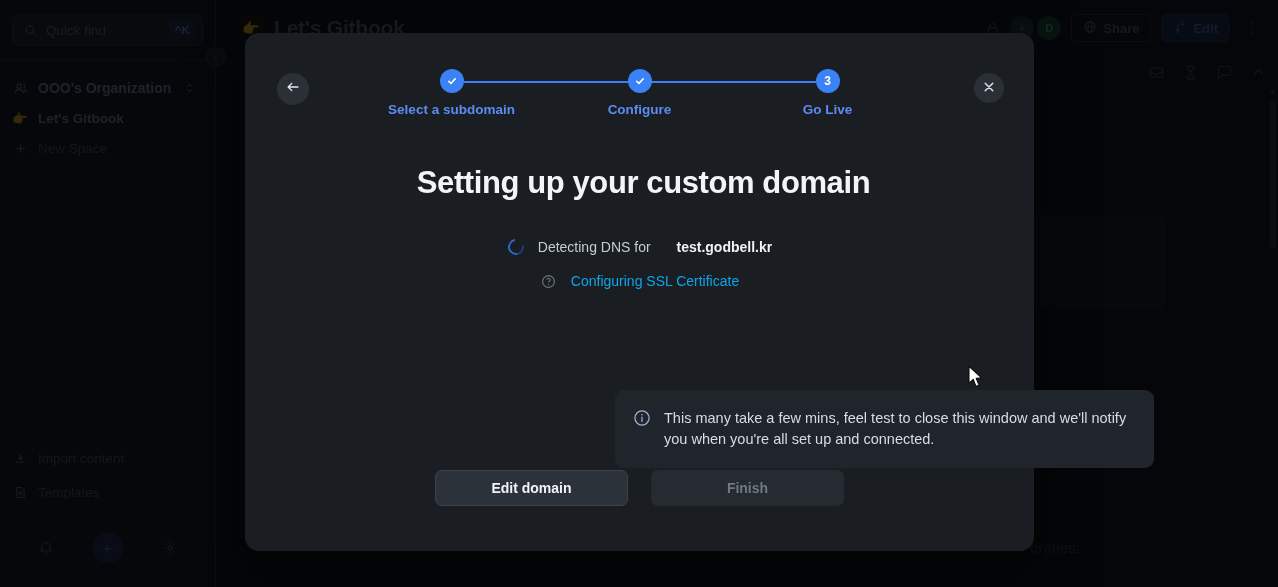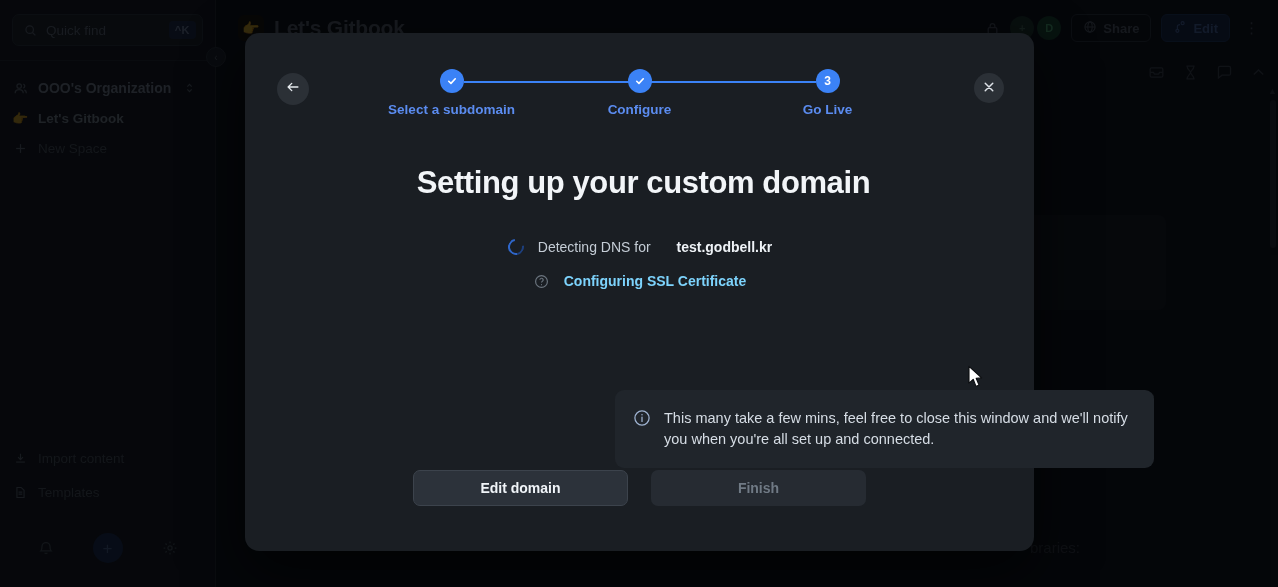--- a/index.html
+++ b/index.html
@@ -175,40 +175,40 @@
     display: flex; flex-direction: column; align-items: center; gap: 16px;
   }
   .status-row { display: flex; align-items: center; gap: 13px; }
   .status-ico { width: 18px; height: 18px; flex: 0 0 18px; display: flex; align-items: center; justify-content: center; }
   .spinner {
     width: 16px; height: 16px; border-radius: 50%;
     border: 2px solid #2f66c9; border-top-color: transparent; border-right-color: #1d3f7d;
     transform: rotate(35deg);
   }
   .status-text { font-size: 14px; color: #c4ccd5; }
-  .status-text.dim { color: #7dd3fc; font-weight: bold; }
+  .status-text.dim { color: #0ea5e9; }
   .status-text b { color: #eef2f6; font-weight: 700; padding-left: 22px; }
   .qmark { color: #6b757f; }
 
   
   .info-banner {
     position: absolute; left: 370px; top: 357px;
     width: 539px; border-radius: 9px; background: #20252b;
     display: flex; gap: 13px; padding: 18px 20px 18px 18px;
   }
   .info-ico { flex: 0 0 18px; color: #9fb3d1; margin-top: 1px; }
   .info-text { font-size: 14.5px; line-height: 21px; color: #d6dde5; }
 
   
   .modal-actions {
     position: absolute; left: 0; right: 0; top: 437px;
     display: flex; justify-content: center; gap: 23px;
   }
   .btn {
-    width: 215px; height: 36px; border-radius: 7px;
+    width: 193px; height: 36px; border-radius: 7px;
     font-size: 14px; font-weight: 700;
     display: flex; align-items: center; justify-content: center;
     border: 1px solid transparent;
   }
   .btn.secondary { background: #2c323a; border-color: #3c434c; color: #f0f4f8; }
   .btn.disabled { background: #262b32; color: #707a85; }
 
   
   .cursor { position: absolute; left: 967px; top: 365px; z-index: 60; }
 </style>
@@ -467,21 +467,21 @@
     </div>
 
     <div class="info-banner">
       <span class="info-ico">
         <svg width="18" height="18" viewBox="0 0 18 18" fill="none" stroke="currentColor" stroke-width="1.25">
           <circle cx="9" cy="9" r="7.1"></circle>
           <path d="M9 8.1v4.3" stroke-linecap="round"></path>
           <circle cx="9" cy="5.7" r=".75" fill="currentColor" stroke="none"></circle>
         </svg>
       </span>
-      <span class="info-text">This many take a few mins, feel free to close this window and we'll notify you when you're all set up and connected.</span>
+      <span class="info-text">This many take a few mins, feel test to close this window and we'll notify you when you're all set up and connected.</span>
     </div>
 
     <div class="modal-actions">
       <div class="btn secondary">Edit domain</div>
       <div class="btn disabled">Finish</div>
     </div>
 
   </div>
 
   <div class="cursor">

